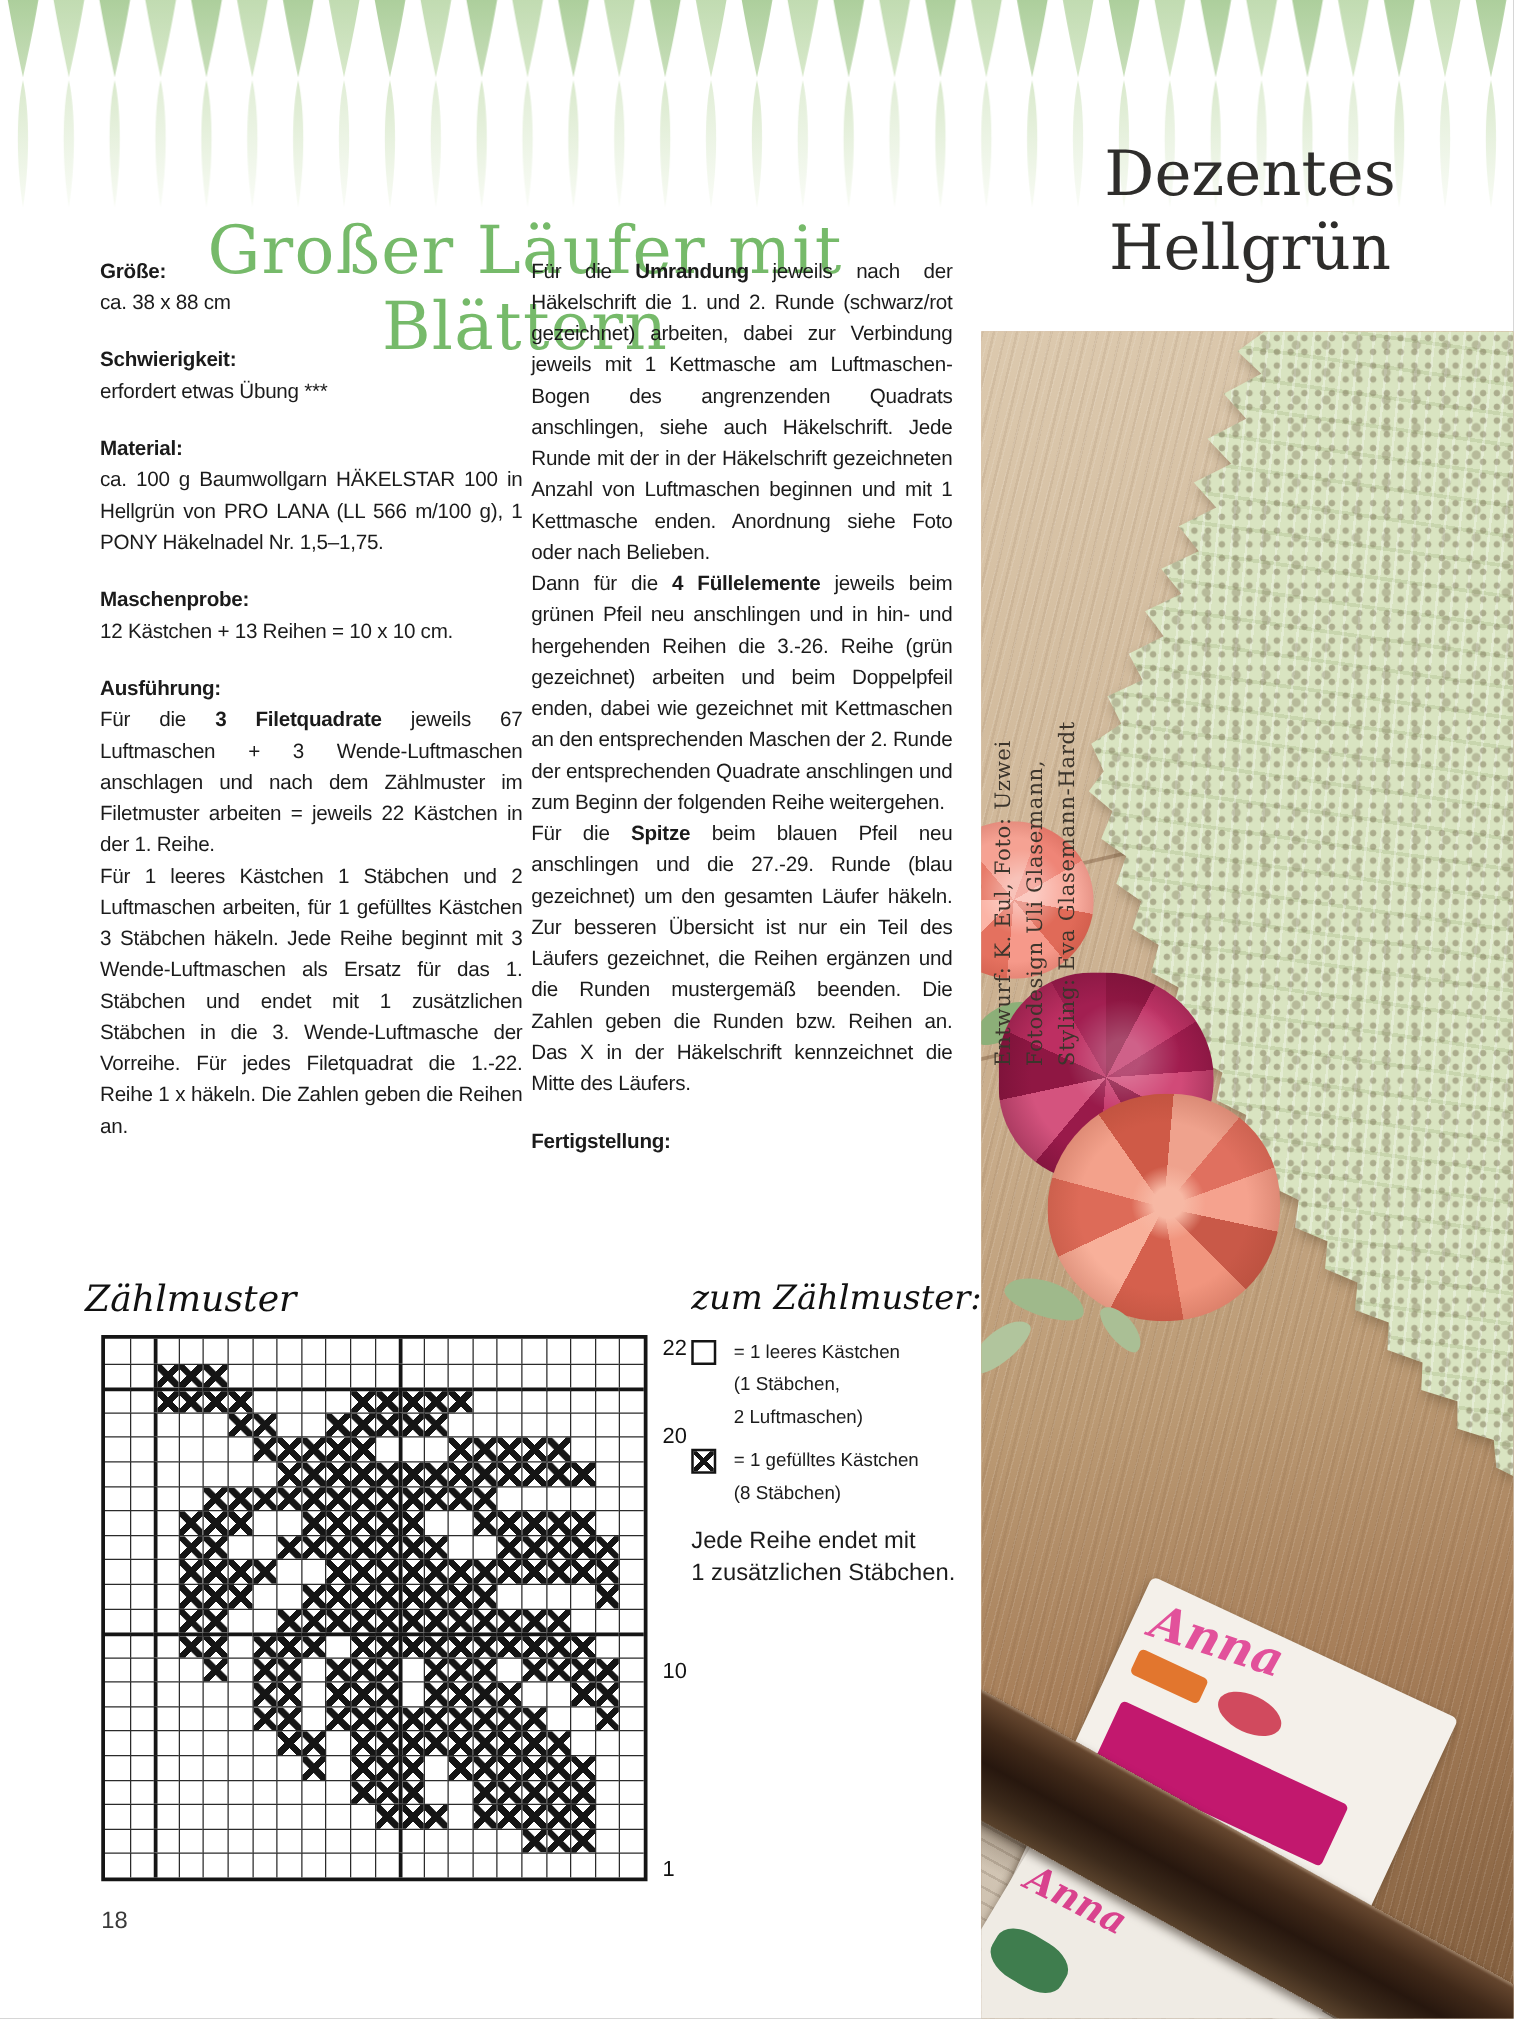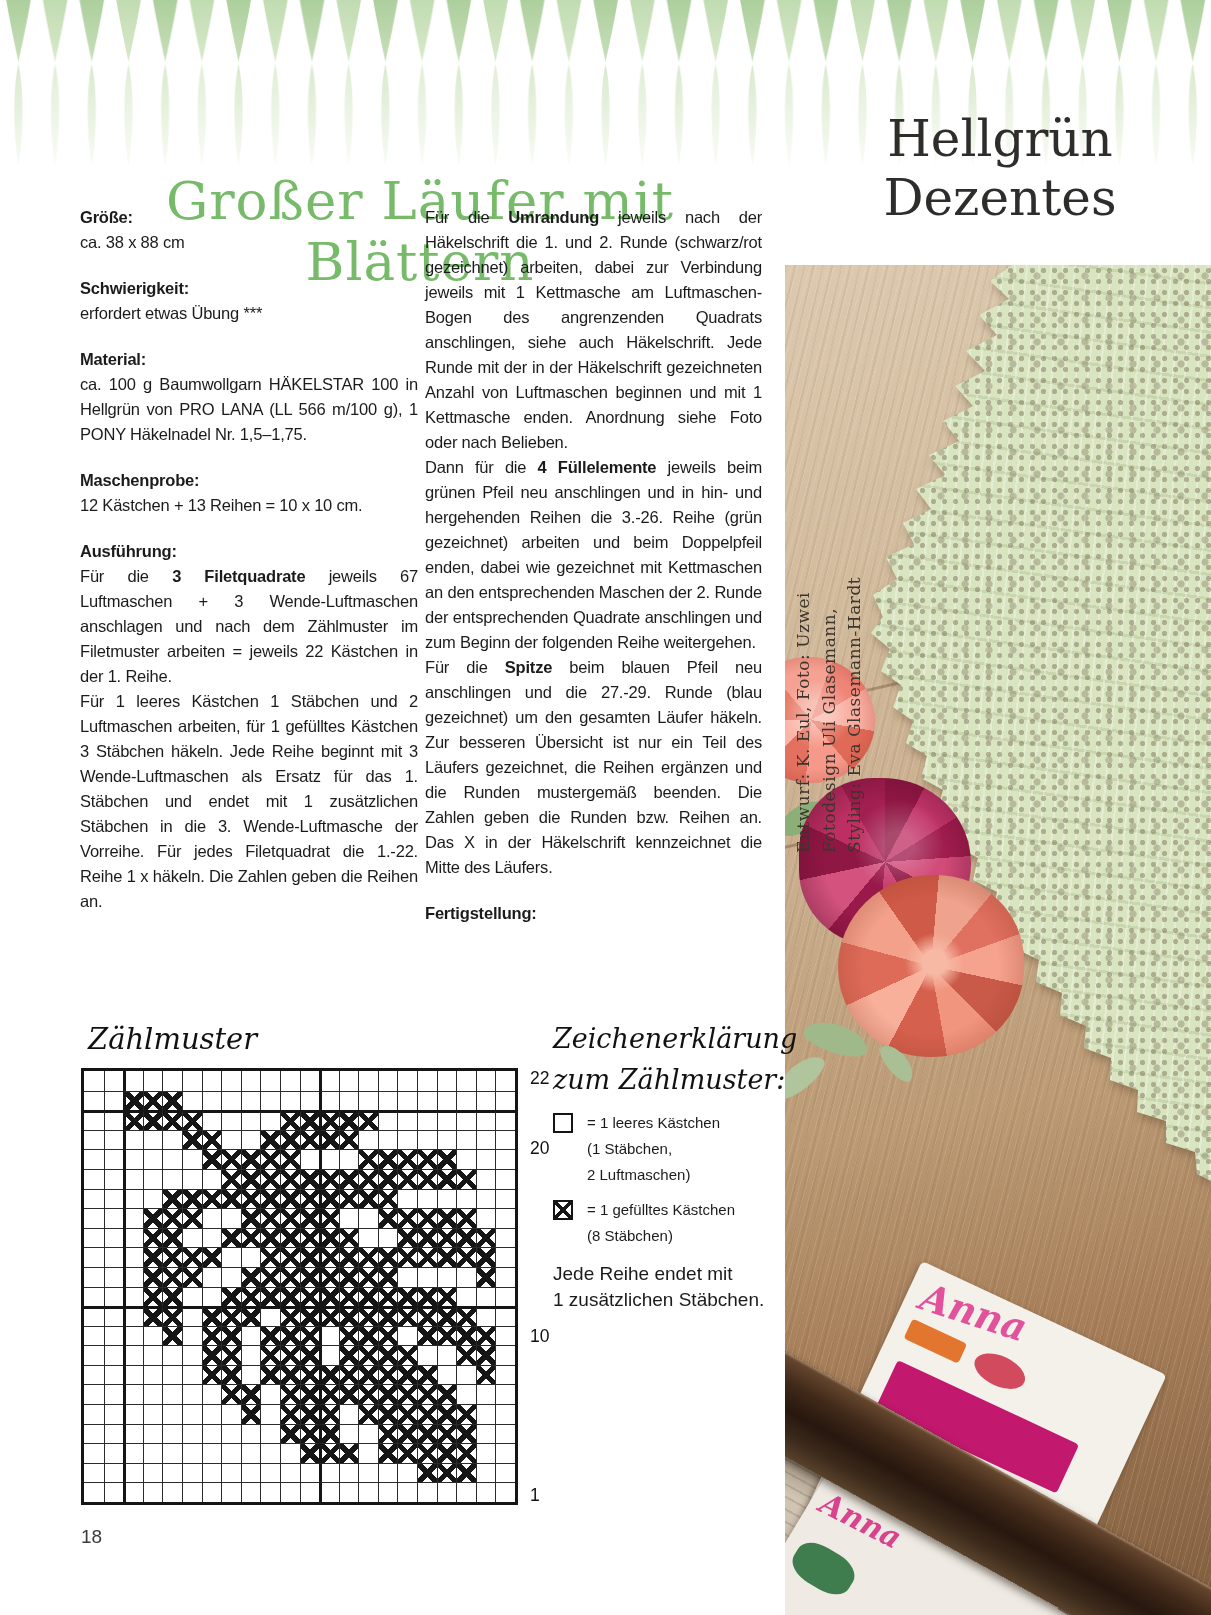--- a/index.html
+++ b/index.html
@@ -77,21 +77,21 @@
   .mag2{left:4px;top:244px;width:290px;height:370px;background:#efebe4;transform:rotate(2deg);}
   .anna{font-family:"DejaVu Serif",serif;font-style:italic;font-weight:bold;color:#e2519b;}
   .anna1{position:absolute;left:14px;top:2px;font-size:38px;transform:rotate(-7deg);}
   .anna2{position:absolute;left:10px;top:8px;font-size:30px;transform:rotate(-4deg);color:#d9428e;}
   .blob{position:absolute;border-radius:4px;}
   .blue-doily{position:absolute;left:96px;top:96px;width:92px;height:92px;border-radius:50%;
     background:radial-gradient(circle,#d9e3ea 0 28%,#9db3c6 30% 60%,#8aa3b9 62% 100%);}
   .credit{position:absolute;left:6px;top:28px;height:560px;writing-mode:vertical-rl;transform:rotate(180deg);
     font-family:"DejaVu Serif",serif;font-size:17px;line-height:1.5;color:#3c352c;letter-spacing:0.5px;}
   
-  .zm-title{position:absolute;left:88px;top:1022px;font-family:"DejaVu Serif",serif;font-style:italic;font-size:29px;color:#111;}
+  .zm-title{position:absolute;left:68px;top:1022px;font-family:"DejaVu Serif",serif;font-style:italic;font-size:29px;color:#111;}
   .zm-grid{position:absolute;left:81px;top:1068px;width:437px;height:437px;box-sizing:border-box;
     border:3px solid #151515;display:grid;grid-template-columns:repeat(22,1fr);grid-template-rows:repeat(22,1fr);background:#fff;}
   .cell{position:relative;box-sizing:border-box;}
   .cell.l1{border-left:1px solid #2b2b2b;}
   .cell.t1{border-top:1px solid #2b2b2b;}
   .cell.l3{border-left:3px solid #151515;}
   .cell.t3{border-top:3px solid #151515;}
   .cell.filled::after{content:"";position:absolute;inset:0;
     background-image:
       linear-gradient(45deg, rgba(0,0,0,0) calc(50% - 2.6px), #151515 calc(50% - 2.6px), #151515 calc(50% + 2.6px), rgba(0,0,0,0) calc(50% + 2.6px)),
@@ -136,22 +136,22 @@
         <path d="M 38.05,-30 C 44.7,15 51.7,45 55.05,62 C 58.7,45 65.7,15 72.05,-30 Z" fill="url(#gB)"></path>
         <path d="M 18.35,64 C 23.8,88 23.8,132 18.35,166 C 12.9,132 12.9,88 18.35,64 Z" fill="url(#gL)"></path>
         <path d="M 55.05,64 C 60.5,88 60.5,132 55.05,166 C 49.6,132 49.6,88 55.05,64 Z" fill="url(#gL)" opacity="0.8"></path>
       </pattern>
     </defs>
     <rect width="1211" height="172" fill="url(#bandp)"></rect>
   </svg>
 
   <h1 class="title-green">Großer Läufer mit Blättern</h1>
   <div class="headline-right">
+    <div>Dezentes</div>
     <div>Hellgrün</div>
-    <div>Dezentes</div>
   </div>
 
   <div class="col col1">
     <div class="sec">
       <h3>Größe:</h3>
       <p>ca. 38 x 88 cm</p>
     </div>
     <div class="sec">
       <h3>Schwierigkeit:</h3>
       <p>erfordert etwas Übung ***</p>
@@ -711,21 +711,20 @@
     </div>
   <div class="zm-labels">
       <div class="rowlabel" style="top: -0.0681818px;">22</div>
       <div class="rowlabel" style="top: 39.6591px; margin-top: 30px;">20</div>
       <div class="rowlabel" style="top: 238.295px; margin-top: 20px;">10</div>
       <div class="rowlabel" style="top: 417.068px;">1</div>
     </div>
 
   <div class="legend">
     <div class="legend-title">
-      <div>Zeichenerklärung</div>
       <div>zum Zählmuster:</div>
     </div>
     <div class="legend-items">
       <div class="legend-item">
         <span class="sym"></span>
         <div>= 1 leeres Kästchen</div>
         <div>(1 Stäbchen,</div>
         <div>2 Luftmaschen)</div>
       </div>
       <div class="legend-item">

